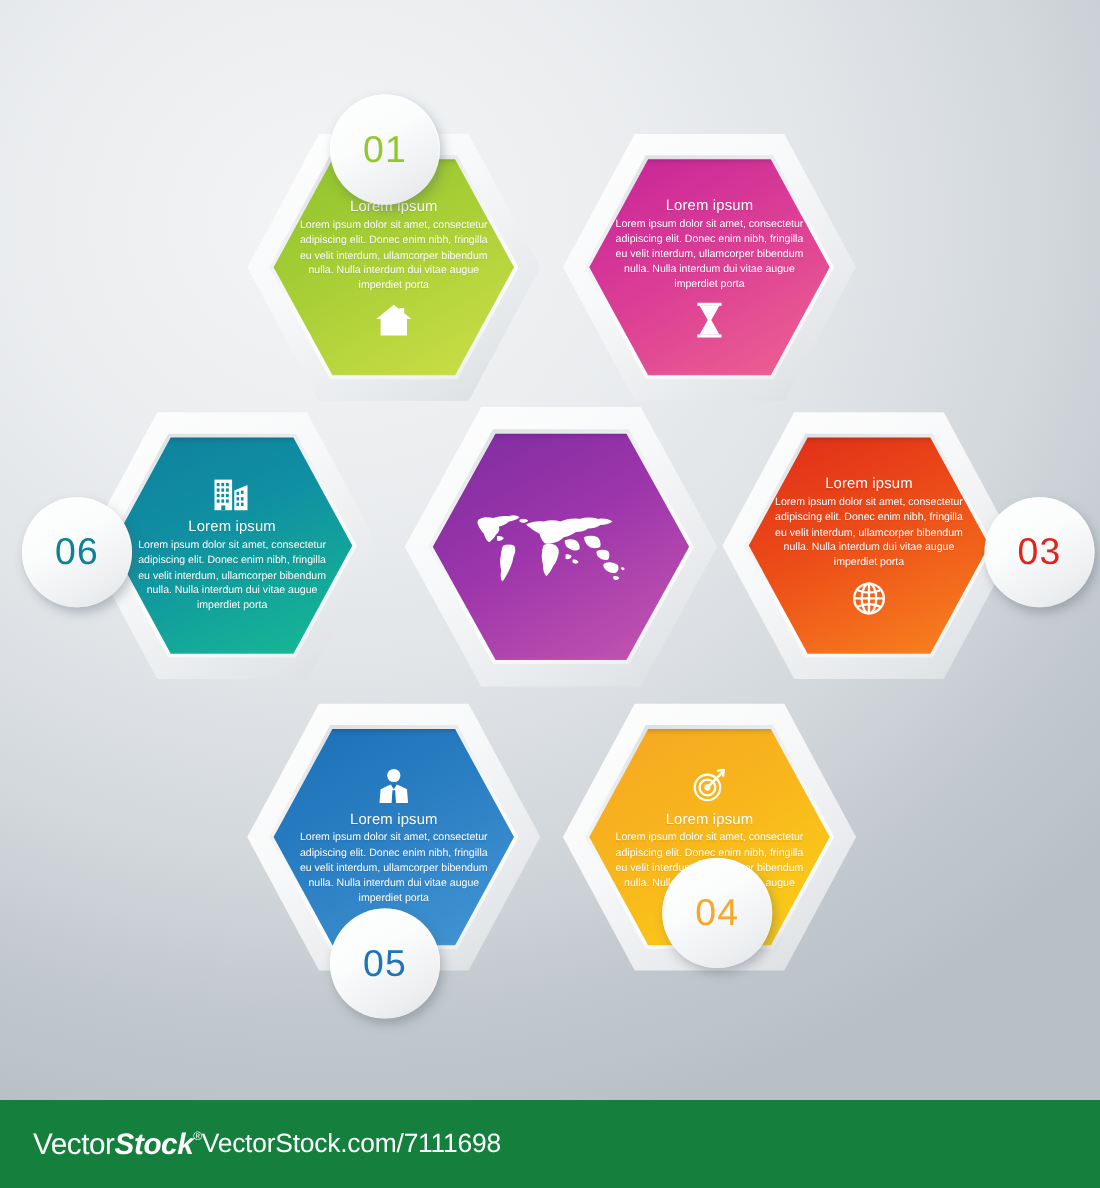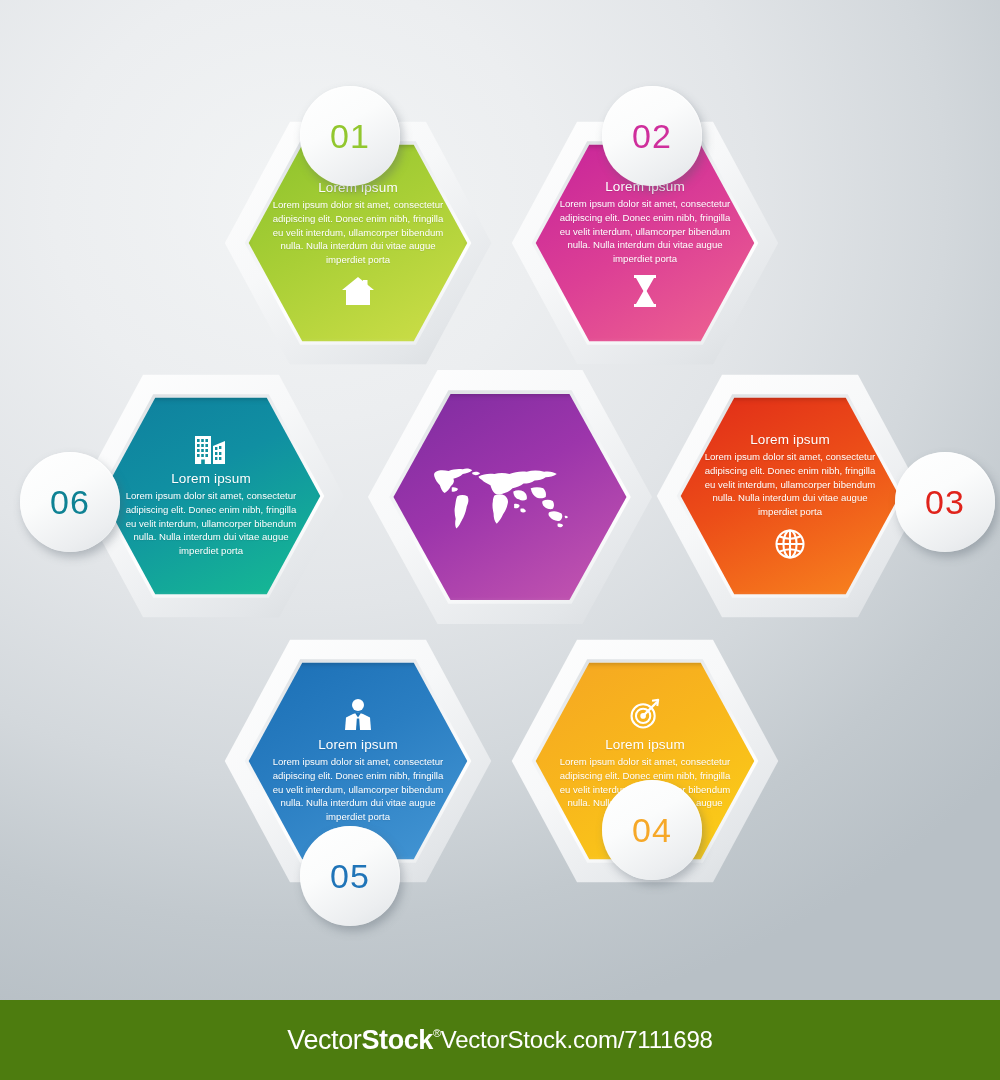--- a/index.html
+++ b/index.html
@@ -139,35 +139,35 @@
     display: flex;
     align-items: center;
     justify-content: center;
   }
 
   
   .footer {
     position: relative;
     width: 1000px;
     height: 80px;
-    background: #4d7c0f;
+    background: #15803d;
     display: flex;
     align-items: center;
-    justify-content: center;
+    justify-content: flex-start;
     padding: 0 30px;
   }
   .wm-logo {
     color: #ffffff;
     font-size: 27px;
     letter-spacing: -0.4px;
     display: flex;
     align-items: flex-start;
   }
   .wm-logo .light { font-weight: 300; }
-  .wm-logo .bold  { font-weight: 700; }
+  .wm-logo .bold  { font-weight: 700; font-style: italic; }
   .wm-logo .reg   { font-size: 11px; margin-top: 2px; }
   .wm-url {
     color: #ffffff;
     font-size: 24px;
     letter-spacing: -0.2px;
   }
 </style>
 </head>
 <body>
 
@@ -198,23 +198,20 @@
       <div class="hex-inner">
         <div class="hex-heading">Lorem ipsum</div>
         <div class="hex-body">Lorem ipsum dolor sit amet, consectetur adipiscing elit. Donec enim nibh, fringilla eu velit interdum, ullamcorper bibendum nulla. Nulla interdum dui vitae augue imperdiet porta</div>
         <svg class="hex-icon icon-bottom" width="26" height="32" viewBox="0 0 26 32" fill="#fff">
           <rect x="2" y="0" width="22" height="3"></rect>
           <rect x="2" y="29" width="22" height="3"></rect>
           <path d="M4 3 L22 3 L14.6 16 L22 29 L4 29 L11.4 16 Z"></path>
         </svg>
       </div>
     </div>
-  </div>
-  <div class="num-badge" style="left:602px; top:86px;">
-    <span style="color:#cf2f9c;">02</span>
   </div>
 
   <div class="hex-unit" style="left:75px; top:371px;">
     <div class="hex-frame"></div>
     <div class="hex-bevel"></div>
     <div class="hex-color" style="background:linear-gradient(155deg,#0f7f9e 0%,#108fa2 40%,#16bd92 100%);">
       <div class="hex-inner">
         <svg class="hex-icon icon-top" width="34" height="30" viewBox="0 0 34 30" fill="#fff">
           <rect x="1" y="2" width="16" height="28"></rect>
           <path d="M19 12 L31 7 L31 30 L19 30 Z"></path>

